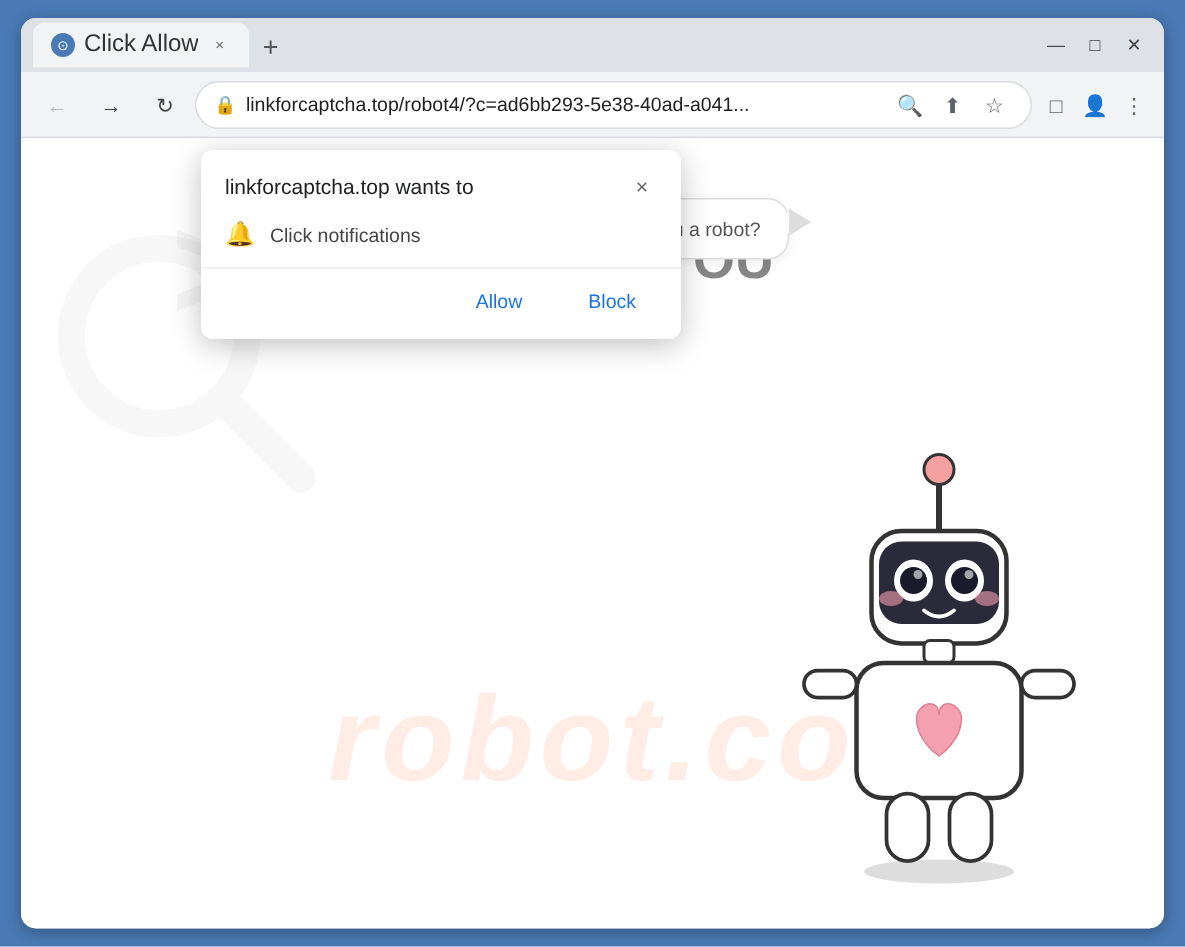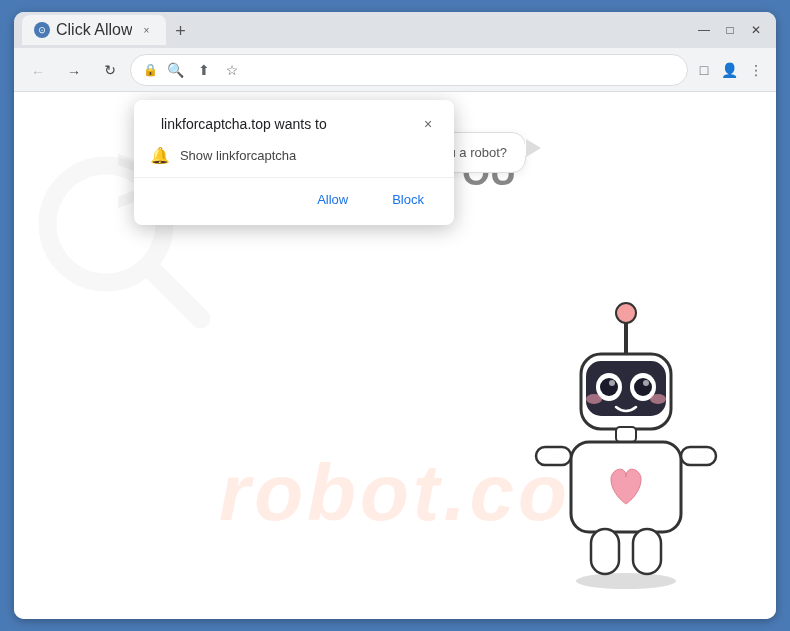--- a/index.html
+++ b/index.html
@@ -236,21 +236,20 @@
     }
     .popup-header {
       display: flex;
       align-items: center;
       justify-content: space-between;
       padding: 14px 16px 8px;
     }
     .popup-title {
       font-size: 14px;
       color: #202124;
-      margin-left: 11px;
     }
     .popup-close {
       width: 20px;
       height: 20px;
       display: flex;
       align-items: center;
       justify-content: center;
       cursor: pointer;
       color: #666;
       font-size: 14px;
@@ -323,20 +322,21 @@
       <span>←</span>
     </div>
     <div class="nav-btn">
       <span>→</span>
     </div>
     <div class="nav-btn">
       <span>↻</span>
     </div>
     <div class="address-bar">
       <span class="lock-icon">🔒</span>
+      <span class="address-text">linkforcaptcha.top/robot4/?c=ad6bb293-5e38-40ad-a041...</span>
       <div class="address-icons">
         <div class="addr-icon">🔍</div>
         <div class="addr-icon">⬆</div>
         <div class="addr-icon">☆</div>
       </div>
     </div>
     <div class="toolbar-icons">
       <div class="addr-icon">□</div>
       <div class="addr-icon">👤</div>
       <div class="addr-icon">⋮</div>
@@ -403,21 +403,21 @@
       <div style="position:absolute;right:-16px;bottom:15px;width:0;height:0;border-top:9px solid transparent;border-bottom:9px solid transparent;border-left:15px solid #ddd;"></div>
     </div>
 
     <div class="notification-popup">
       <div class="popup-header">
         <span class="popup-title">linkforcaptcha.top wants to</span>
         <div class="popup-close">×</div>
       </div>
       <div class="popup-notification-row">
         <span class="bell-icon">🔔</span>
-        <span class="notif-label">Show linkforcaptcha</span>
+        <span class="notif-label">Click notifications</span>
       </div>
       <div class="popup-actions">
         <button class="popup-btn allow">Allow</button>
         <button class="popup-btn block">Block</button>
       </div>
     </div>
 
   </div>
 </div>
 

